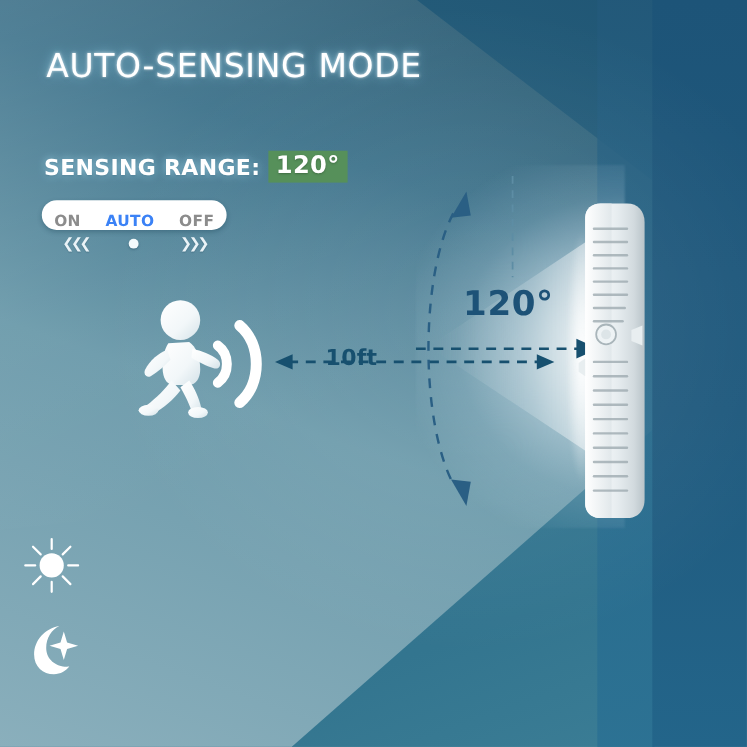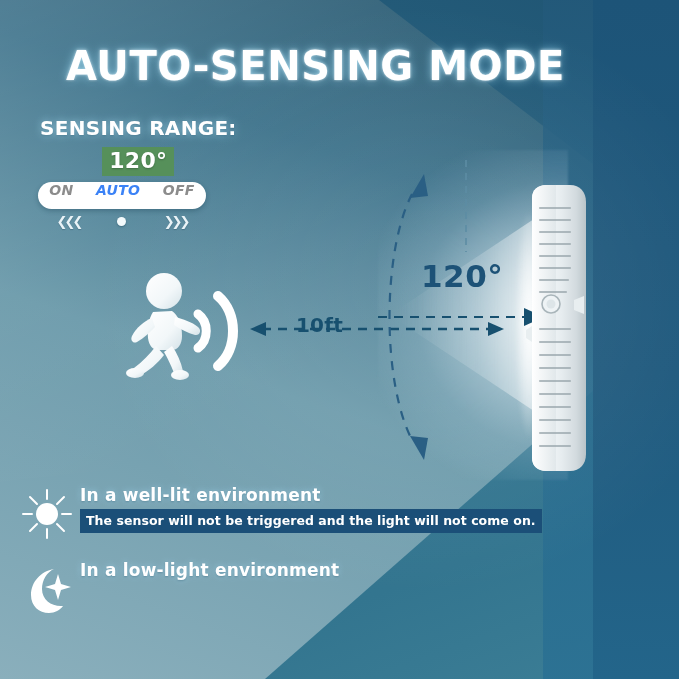--- a/index.html
+++ b/index.html
@@ -87,43 +87,42 @@
     left: 516px; top: 175px;
     width: 26px; height: 300px;
     background: radial-gradient(ellipse 20px 160px at 50% 50%, rgba(255,255,255,.95), rgba(255,255,255,0) 72%);
     filter: blur(2px);
   }
 
   
   .title {
     position: absolute;
     left: 42px; top: 43px;
-    font-size: 40px;
-    font-weight: 700;
+    font-size: 30px;
+    font-weight: 400;
     letter-spacing: .6px;
     color: #ffffff;
     text-shadow: 0 0 10px rgba(140,200,225,.95), 0 0 3px rgba(255,255,255,.9), 0 2px 3px rgba(20,60,80,.35);
     white-space: nowrap;
-    margin-left: 24px;
   }
   .subline {
     position: absolute;
     left: 40px;
     font-size: 20px;
     font-weight: 700;
     letter-spacing: .3px;
     color: #ffffff;
     text-shadow: 0 0 8px rgba(150,205,228,.9), 0 1px 2px rgba(20,60,80,.35);
     white-space: nowrap;
     display: flex;
     align-items: center;
     gap: 7px;
   }
   .subline.l1 { top: 100px; }
-  .subline.l2 { top: 116px; flex-direction: column; }
+  .subline.l2 { top: 137px; }
   .badge {
     display: inline-block;
     padding: 1px 7px 3px 7px;
     color: #ffffff;
     font-size: 22px;
     font-weight: 700;
     text-shadow: 0 1px 2px rgba(0,0,0,.25);
   }
   .badge.green   { background: #4e8a2c; }
   .badge.green2  { background: #56905a; }
@@ -132,24 +131,23 @@
   .switch-wrap {
     position: absolute;
     left: 38px; top: 182px;
   }
   .switch-pill {
     width: 168px;
     height: 27px;
     background: #ffffff;
     border-radius: 14px;
     display: flex;
-    align-items: flex-start;
+    align-items: flex-end;
     justify-content: space-around;
     box-shadow: 0 2px 5px rgba(14,50,70,.3);
-    font-style: italic;
   }
   .switch-pill span {
     font-size: 14px;
     font-weight: 700;
     letter-spacing: .3px;
     color: #8c8c8c;
   }
   .switch-pill span.active { color: #3b82f6; }
   .switch-track {
     position: relative;
@@ -385,31 +383,26 @@
           <line x1="27" y1="42" x2="27" y2="51"></line>
           <line x1="3" y1="27" x2="12" y2="27"></line>
           <line x1="42" y1="27" x2="51" y2="27"></line>
           <line x1="10" y1="10" x2="17" y2="17"></line>
           <line x1="37" y1="37" x2="44" y2="44"></line>
           <line x1="44" y1="10" x2="37" y2="17"></line>
           <line x1="17" y1="37" x2="10" y2="44"></line>
         </g>
       </svg>
     </div>
-    <div class="info-body">
-      <div class="info-head">In a well-lit environment</div>
-      <div class="info-text">The sensor will not be triggered and the light will not come on.</div>
-    </div>
   </div>
 
   <div class="info row2">
     <div class="info-icon">
       <svg width="54" height="54" viewBox="0 0 54 54">
         <path d="M34 7 C21 9 11 20 11 33 C11 44 19 51 29 51 C35 51 40 48 43 44 C32 45 22 38 22 27 C22 18 27 10 34 7 Z" fill="#ffffff"></path>
         <path d="M38 12 L41 22 L51 25 L41 28 L38 38 L35 28 L25 25 L35 22 Z" fill="#ffffff"></path>
       </svg>
     </div>
     <div class="info-body">
-      <div class="info-head">In a low-light environment</div>
     </div>
   </div>
 
 </div>
 
 </body></html>

